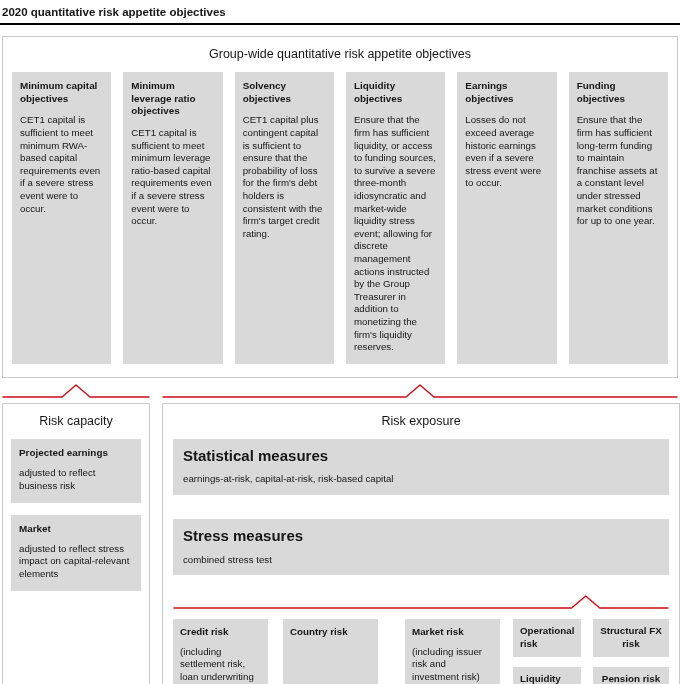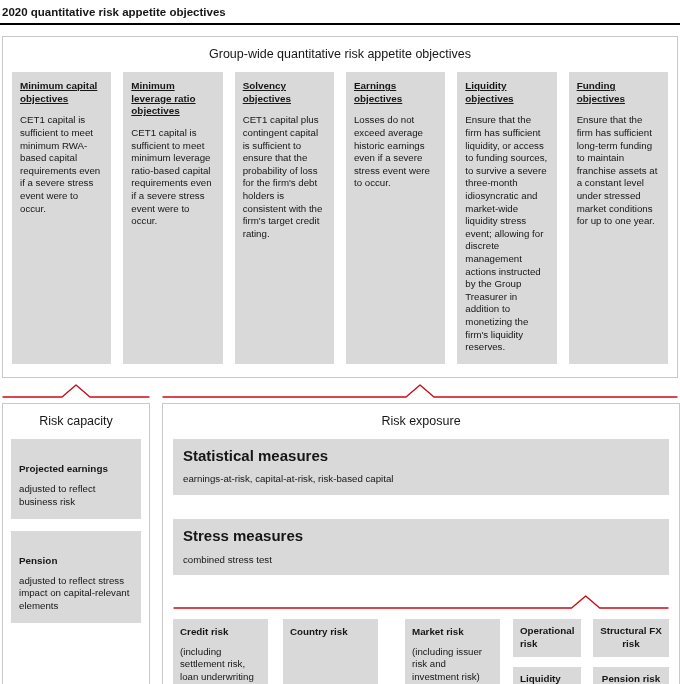--- a/index.html
+++ b/index.html
@@ -19,37 +19,37 @@
 
   
   .outer-box { border:1px solid var(--border-gray,#c8c8c8); background:#fff; }
   .box-heading { text-align:center; font-size:12.5px; font-weight:400; padding:6px 0 11px 0; }
 
   
   .groupwide { margin:11px 2px 0 2px; padding:4px 9px 13px 9px; }
   .columns { display:flex; gap:12px; align-items:stretch; }
   .col { flex:1 1 0; background:var(--block-gray,#d9d9d9); padding:8px 8px 10px 8px;
          font-size:9.7px; line-height:1.3; }
-  .col-title { font-weight:700; font-size:9.9px; line-height:1.28; margin-bottom:9px;text-decoration:underline; }
+  .col-title { font-weight:700; font-size:9.9px; line-height:1.28; margin-bottom:9px; }
 
   
   .braces-row { position:relative; height:21px; margin:2px 0 2px 0; }
   svg.brace { display:block; color:var(--accent-red,#cc0b13); }
   .braces-row svg { position:absolute; top:2px; }
   .brace-left { left:2px; }
   .brace-right { left:162px; }
   svg.brace path { fill:none; stroke:currentColor; stroke-width:1.4;
                    stroke-linejoin:round; stroke-linecap:round; }
 
   
   .middle-row { display:flex; gap:12px; margin:0 2px; align-items:stretch; }
   .capacity-box { width:148px; flex:0 0 148px; padding:4px 8px 10px 8px; }
   .exposure-box { flex:1 1 auto; padding:4px 10px 14px 10px; }
 
-  .cap-block { background:var(--block-gray,#d9d9d9); padding:23px 8px 10px 8px;
+  .cap-block { background:var(--block-gray,#d9d9d9); padding:7px 8px 10px 8px;
                font-size:9.7px; line-height:1.32; margin-bottom:12px; }
   .cap-title { font-weight:700; font-size:9.9px; margin-bottom:8px; }
 
   .measure-block { background:var(--block-gray,#d9d9d9); padding:7px 10px 9px 10px;
                    font-size:9.7px; line-height:1.3; margin-bottom:24px; }
   .measure-title { font-weight:700; font-size:15px; margin-bottom:8px; }
 
   .exposure-brace-wrap { height:19px; margin:-6px 0 7px 0; }
   .exposure-brace-wrap svg { width:100%; height:17px; display:block; }
 
@@ -85,26 +85,26 @@
       </div>
       <div class="col">
         <div class="col-title">Minimum leverage ratio objectives</div>
         <div class="col-body">CET1 capital is sufficient to meet minimum leverage ratio-based capital requirements even if a severe stress event were to occur.</div>
       </div>
       <div class="col">
         <div class="col-title">Solvency objectives</div>
         <div class="col-body">CET1 capital plus contingent capital is sufficient to ensure that the probability of loss for the firm's debt holders is consistent with the firm's target credit rating.</div>
       </div>
       <div class="col">
+        <div class="col-title">Liquidity objectives</div>
+        <div class="col-body">Ensure that the firm has sufficient liquidity, or access to funding sources, to survive a severe three-month idiosyncratic and market-wide liquidity stress event; allowing for discrete management actions instructed by the Group Treasurer in addition to monetizing the firm's liquidity reserves.</div>
+      </div>
+      <div class="col">
         <div class="col-title">Earnings objectives</div>
         <div class="col-body">Losses do not exceed average historic earnings even if a severe stress event were to occur.</div>
-      </div>
-      <div class="col">
-        <div class="col-title">Liquidity objectives</div>
-        <div class="col-body">Ensure that the firm has sufficient liquidity, or access to funding sources, to survive a severe three-month idiosyncratic and market-wide liquidity stress event; allowing for discrete management actions instructed by the Group Treasurer in addition to monetizing the firm's liquidity reserves.</div>
       </div>
       <div class="col">
         <div class="col-title">Funding objectives</div>
         <div class="col-body">Ensure that the firm has sufficient long-term funding to maintain franchise assets at a constant level under stressed market conditions for up to one year.</div>
       </div>
     </div>
   </section>
 
   <div class="braces-row">
     <svg class="brace brace-left" width="148" height="17" viewBox="0 0 148 17">
@@ -117,21 +117,21 @@
 
   <div class="middle-row">
 
     <section class="outer-box capacity-box">
       <div class="box-heading">Risk capacity</div>
       <div class="cap-block">
         <div class="cap-title">Projected earnings</div>
         <div class="cap-body">adjusted to reflect business risk</div>
       </div>
       <div class="cap-block">
-        <div class="cap-title">Pension</div>
+        <div class="cap-title">Market</div>
         <div class="cap-body">adjusted to reflect stress impact on capital-relevant elements</div>
       </div>
     </section>
 
     <section class="outer-box exposure-box">
       <div class="box-heading">Risk exposure</div>
 
       <div class="measure-block">
         <div class="measure-title">Statistical measures</div>
         <div class="measure-body">earnings-at-risk, capital-at-risk, risk-based capital</div>

